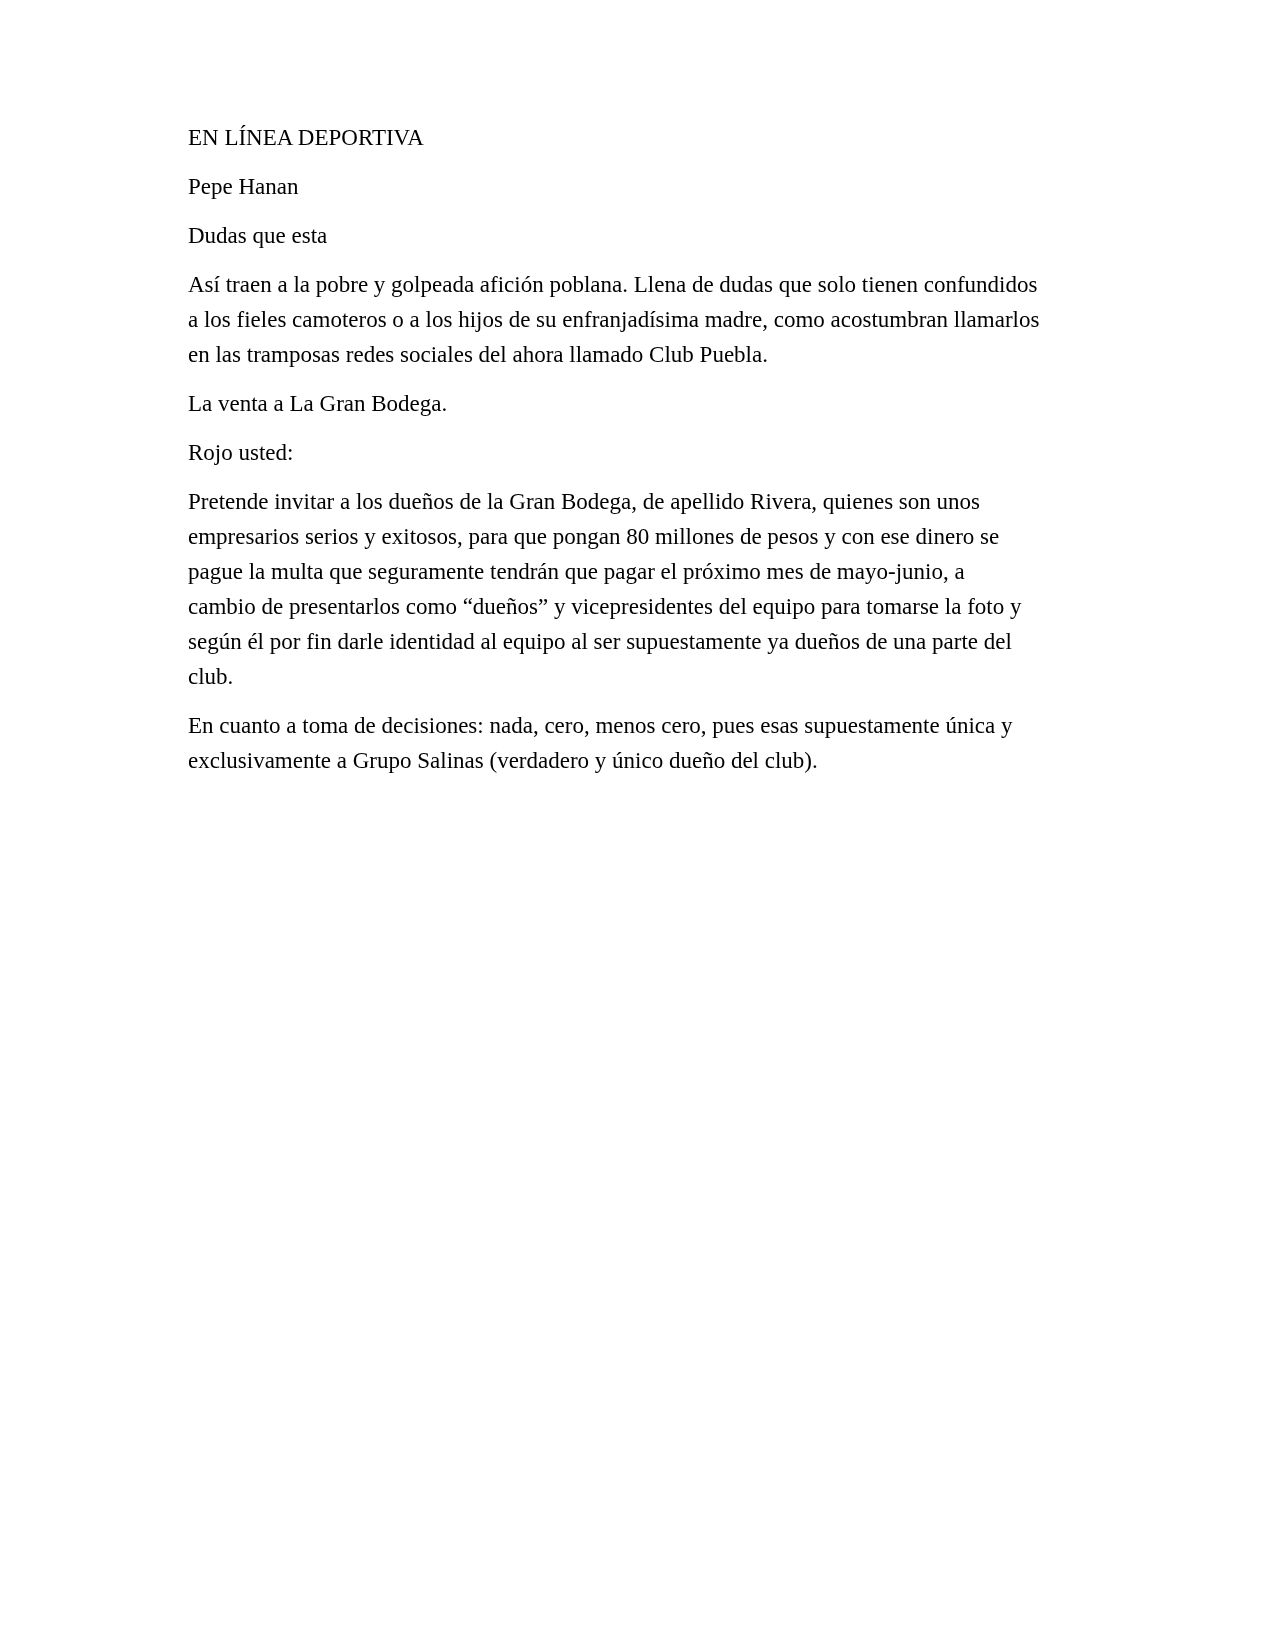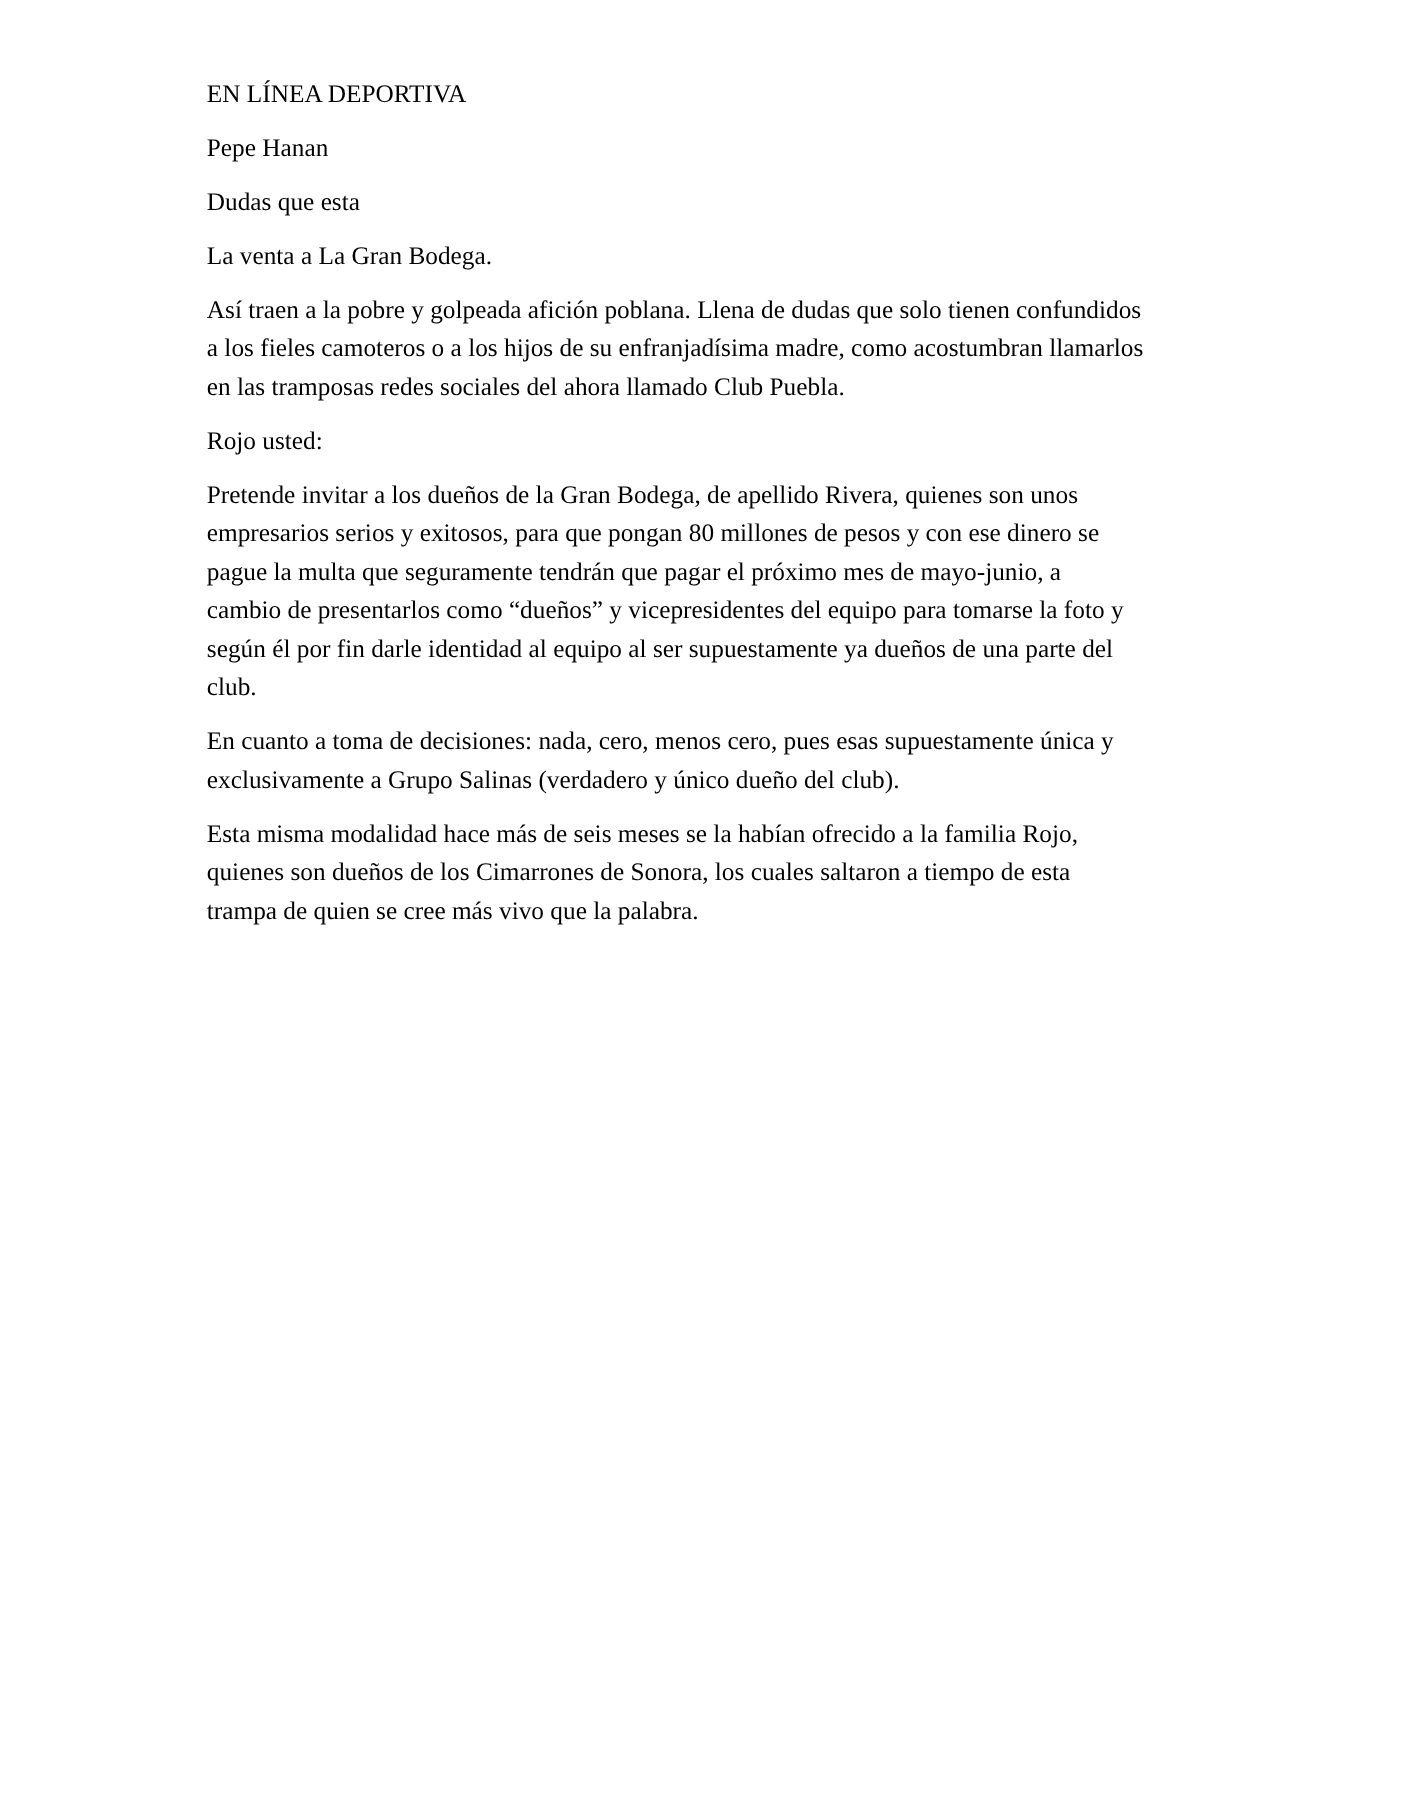--- a/index.html
+++ b/index.html
@@ -6,21 +6,21 @@
     margin: 0;
     padding: 0;
     background: #ffffff;
   }
   .page {
     position: relative;
     width: 1275px;
     height: 1650px;
     background: #ffffff;
     box-sizing: border-box;
-    padding: 68px 90px 0 188px;
+    padding: 120px 90px 0 188px;
     display: flex;
     flex-direction: column;
     align-items: flex-start;
     font-family: "Liberation Serif", serif;
     font-size: 23px;
     line-height: 35px;
     color: #000000;
     overflow: hidden;
   }
   .page p {
@@ -32,34 +32,31 @@
   }
 </style>
 </head>
 <body>
 
 <div class="page">
   <p>EN LÍNEA DEPORTIVA</p>
   <p>Pepe Hanan</p>
   <p>Dudas que esta</p>
 
-  <p class="section-gap">La venta a La Gran Bodega.</p>
-
   <p class="section-gap">Así traen a la pobre y golpeada afición poblana. Llena de dudas que solo tienen confundidos
 a los fieles camoteros o a los hijos de su enfranjadísima madre, como acostumbran llamarlos
 en las tramposas redes sociales del ahora llamado Club Puebla.</p>
+
+  <p class="section-gap">La venta a La Gran Bodega.</p>
 
   <p class="section-gap">Rojo usted:</p>
   <p>Pretende invitar a los dueños de la Gran Bodega, de apellido Rivera, quienes son unos
 empresarios serios y exitosos, para que pongan 80 millones de pesos y con ese dinero se
 pague la multa que seguramente tendrán que pagar el próximo mes de mayo-junio, a
 cambio de presentarlos como “dueños” y vicepresidentes del equipo para tomarse la foto y
 según él por fin darle identidad al equipo al ser supuestamente ya dueños de una parte del
 club.</p>
 
 
   <p class="section-gap">En cuanto a toma de decisiones: nada, cero, menos cero, pues esas supuestamente única y
 exclusivamente a Grupo Salinas (verdadero y único dueño del club).</p>
 
-  <p class="section-gap">Esta misma modalidad hace más de seis meses se la habían ofrecido a la familia Rojo,
-quienes son dueños de los Cimarrones de Sonora, los cuales saltaron a tiempo de esta
-trampa de quien se cree más vivo que la palabra.</p>
 </div>
 
 </body></html>

